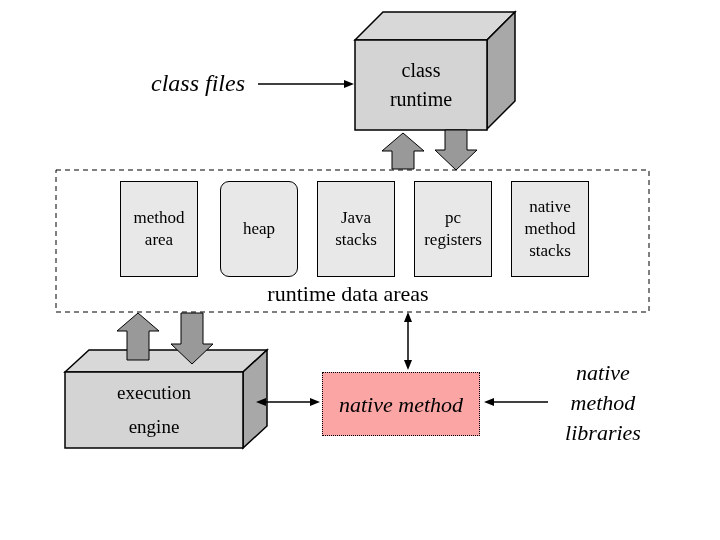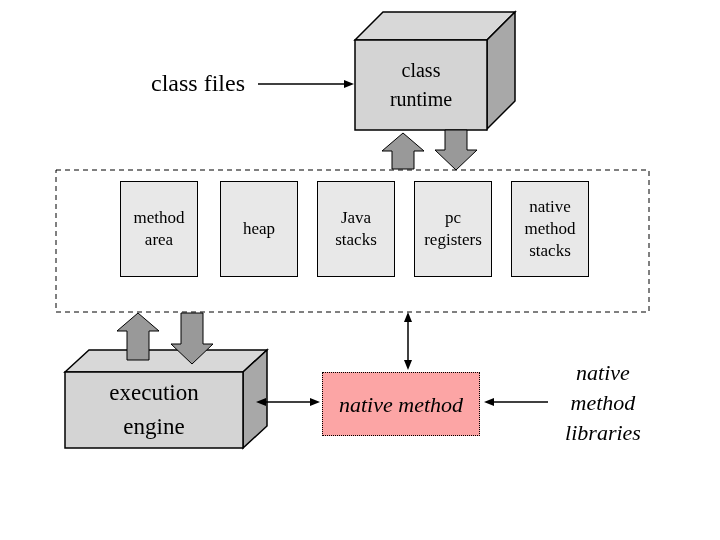--- a/index.html
+++ b/index.html
@@ -22,45 +22,45 @@
     display: flex;
     flex-direction: column;
     align-items: center;
     justify-content: center;
     text-align: left;
   }
   .label-line { display: block; }
 
   .class-files-label {
     left: 142px; top: 68px; width: 112px; height: 30px;
-    font-size: 24px; line-height: 30px;
+    font-style: italic; font-size: 24px; line-height: 30px;
     text-align: center;
   }
   .loader-text {
     left: 356px; top: 42px; width: 130px; height: 86px;
     font-size: 20px; line-height: 29px;
   }
   .rt-box {
     top: 181px; width: 76px; height: 94px;
     background: #e8e8e8;
     border: 1px solid #000000;
     font-size: 17px; line-height: 22px;
   }
   .rt-box-1 { left: 120px; }
-  .rt-box-2 { left: 220px; }
+  .rt-box-2 { left: 220px; border-radius: 9px; }
   .rt-box-3 { left: 317px; }
   .rt-box-4 { left: 414px; }
   .rt-box-5 { left: 511px; }
   .runtime-label {
     left: 153px; top: 281px; width: 390px; height: 26px;
     font-size: 22px; line-height: 26px; text-align: center;
   }
   .exec-text {
     left: 66px; top: 374px; width: 176px; height: 72px;
-    font-size: 23px; line-height: 34px;
+    font-size: 19px; line-height: 34px;
   }
   .nmi-box {
     left: 322px; top: 372px; width: 156px; height: 62px;
     background: #fca5a5;
     border: 1px dotted #000000;
     font-style: italic; font-size: 22px; line-height: 29px;
   }
   .nml-label {
     left: 545px; top: 358px; width: 116px; height: 90px;
     font-style: italic; font-size: 22px; line-height: 30px;
@@ -140,20 +140,23 @@
   <div class="abs center-col rt-box rt-box-4">
     <span class="label-line">pc</span>
     <span class="label-line">registers</span>
   </div>
   <div class="abs center-col rt-box rt-box-5">
     <span class="label-line">native</span>
     <span class="label-line">method</span>
     <span class="label-line">stacks</span>
   </div>
 
+  <div class="abs runtime-label">
+    <span>runtime data areas</span>
+  </div>
 
   <div class="abs center-col exec-text">
     <span class="label-line">execution</span>
     <span class="label-line">engine</span>
   </div>
 
   <div class="abs center-col nmi-box">
     <span class="label-line">native method</span>
   </div>
 

